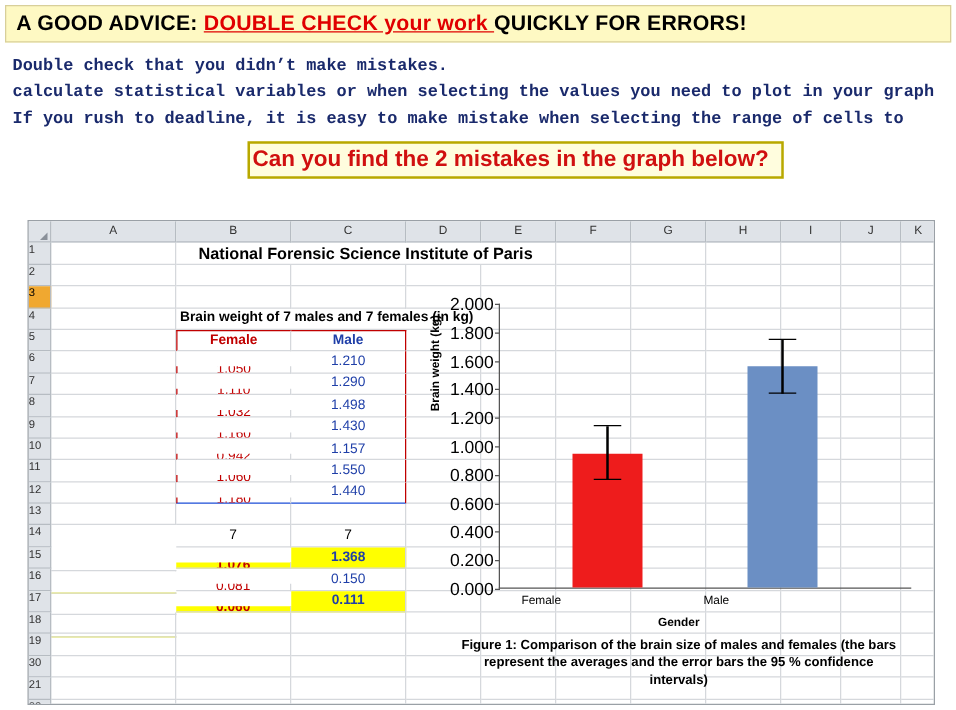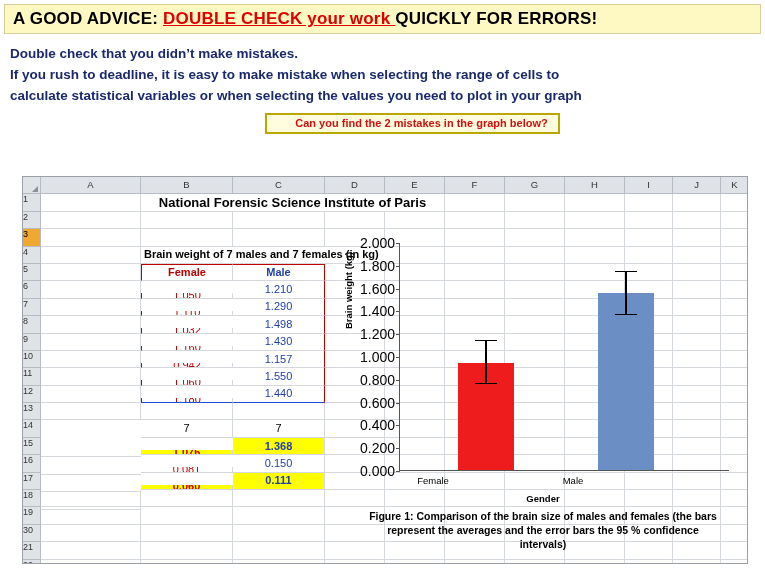--- a/index.html
+++ b/index.html
@@ -34,37 +34,38 @@
     text-decoration: underline;
   }
 
   
   .intro {
     margin: 10px 10px 0 10px;
     font-size: 13.5px;
     font-weight: bold;
     color: #1a2a6c;
     line-height: 1.55;
+    font-family: Liberation Mono, monospace;
   }
   .intro .red { color: #d01010; }
 
   
   .callout-wrap {
     margin-top: 6px;
     display: flex;
     justify-content: center;
     padding-left: 60px;
   }
   .callout {
     border: 2px solid #b8a800;
     background: #fffdde;
     color: #d01010;
-    font-size: 11px;
-    font-weight: bold;
-    padding: 2px 10px 3px 28px;
+    font-size: 18px;
+    font-weight: bold;
+    padding: 2px 10px 3px 2px;
     white-space: nowrap;
   }
 
   
   .sheet {
     position: absolute;
     left: 22px;
     top: 176px;
     width: 726px;
     height: 388px;
@@ -247,22 +248,22 @@
 <body>
 
 <div class="banner">
   <div class="banner-text">
     <span>A GOOD ADVICE: </span><span class="banner-red">DOUBLE CHECK your work </span><span>QUICKLY FOR ERRORS!</span>
   </div>
 </div>
 
 <div class="intro">
   <div>Double check that you didn’t make mistakes.</div>
+  <div>calculate  statistical variables or when selecting the values you need to plot in your graph</div>
   <div>If you rush to deadline, it is easy to make mistake  when selecting the range of  cells to</div>
-  <div>calculate  statistical variables or when selecting the values you need to plot in your graph</div>
 </div>
 
 <div class="callout-wrap">
   <div class="callout">Can you find the 2 mistakes in the graph below?</div>
 </div>
 
 <div class="sheet">
   <div class="sheet-grid">
 
     <div class="corner"></div>

